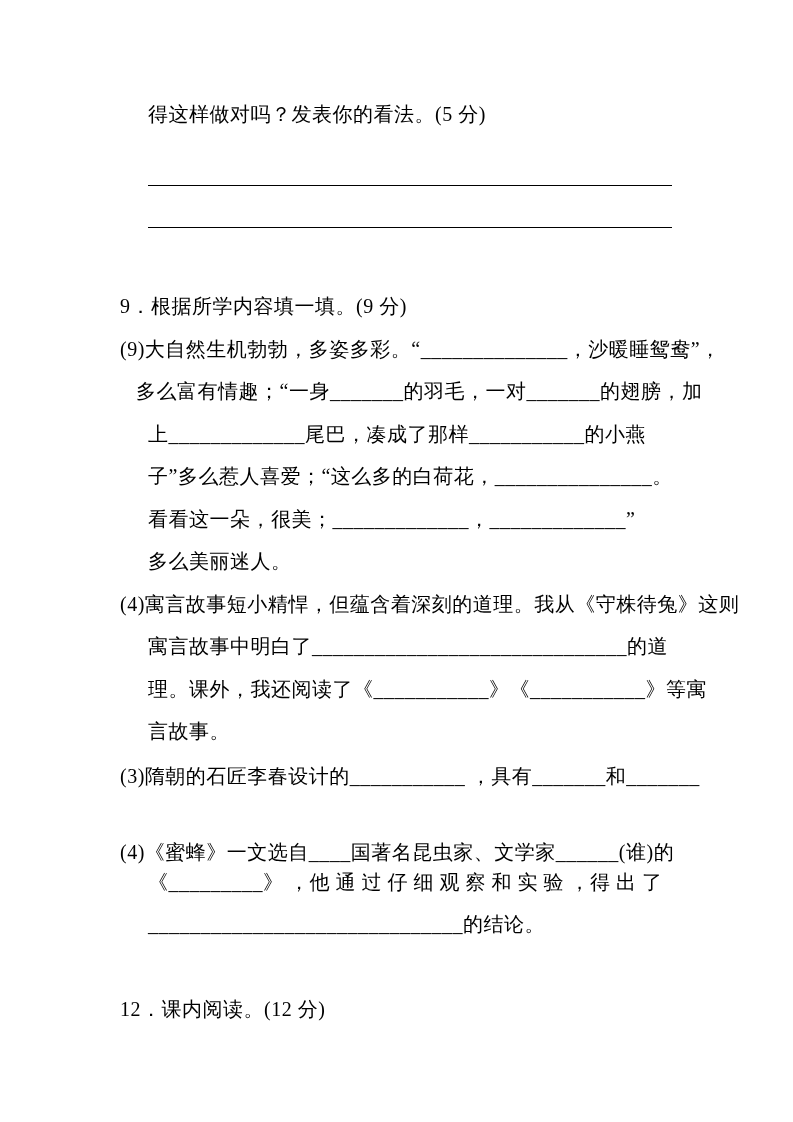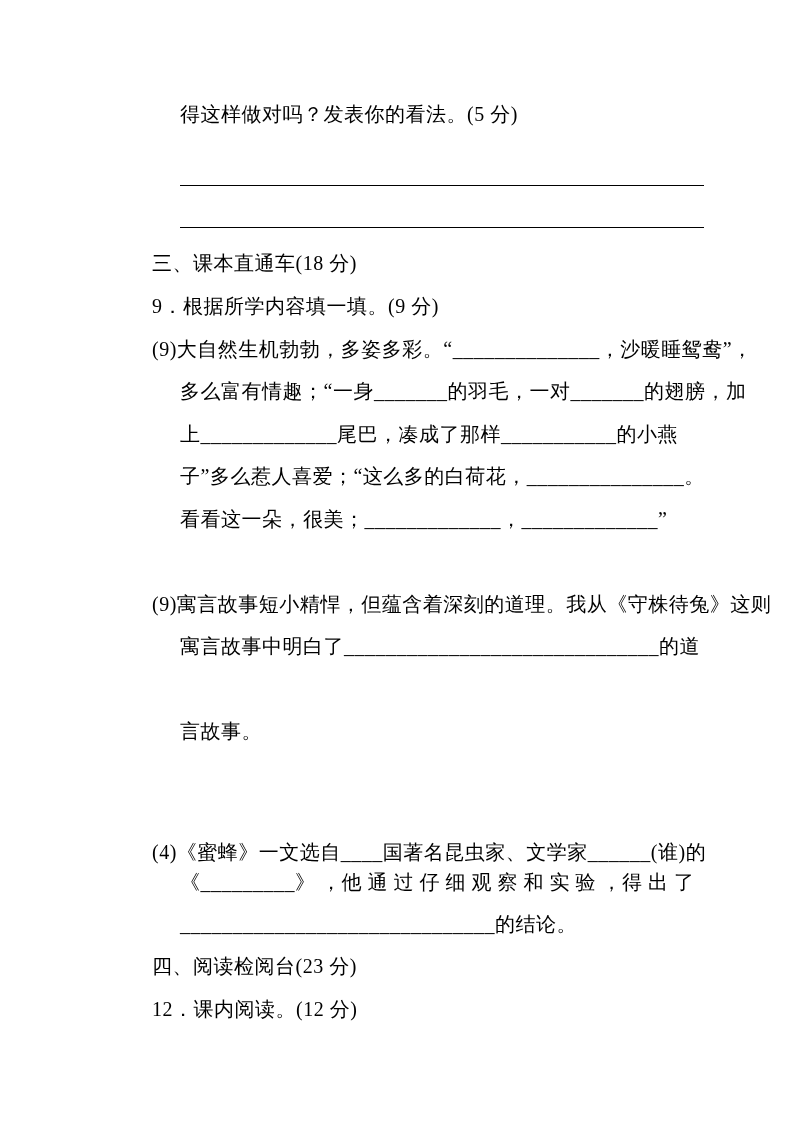--- a/index.html
+++ b/index.html
@@ -9,21 +9,20 @@
     background: #ffffff;
     font-family: "Liberation Serif", "DejaVu Serif", serif;
     color: #000000;
     overflow: hidden;
   }
   .page {
     position: relative;
     width: 641px;
     height: 1122px;
     background: #ffffff;
-    margin-left: 32px;
   }
   .line {
     position: absolute;
     font-size: 20px;
     line-height: 28px;
     white-space: nowrap;
     letter-spacing: 0.5px;
   }
   .rule {
     position: absolute;
@@ -34,36 +33,37 @@
 </head>
 <body>
 
 <div class="page">
 
   <div class="line" style="left:148px; top:100px">得这样做对吗？发表你的看法。(5 分)</div>
 
   <div class="rule" style="left:148px; top:185px; width:524px"></div>
   <div class="rule" style="left:148px; top:227px; width:524px"></div>
 
-  <div class="line" style="left:120px; top:249px">三、课本直通车(18 分)</div>
 
   <div class="line" style="left:120px; top:292px">9．根据所学内容填一填。(9 分)</div>
 
   <div class="line" style="left:120px; top:335px">(9)大自然生机勃勃，多姿多彩。“______________，沙暖睡鸳鸯”，</div>
-  <div class="line" style="left:148px; top:377px">多么富有情趣；“一身_______的羽毛，一对_______的翅膀，加</div>
+  <div class="line" style="left:136px; top:377px">多么富有情趣；“一身_______的羽毛，一对_______的翅膀，加</div>
   <div class="line" style="left:148px; top:420px">上_____________尾巴，凑成了那样___________的小燕</div>
   <div class="line" style="left:148px; top:505px">看看这一朵，很美；_____________，_____________”</div>
   <div class="line" style="left:148px; top:462px">子”多么惹人喜爱；“这么多的白荷花，_______________。</div>
+  <div class="line" style="left:148px; top:547px">多么美丽迷人。</div>
 
-  <div class="line" style="left:120px; top:590px">(9)寓言故事短小精悍，但蕴含着深刻的道理。我从《守株待兔》这则</div>
+  <div class="line" style="left:120px; top:590px">(4)寓言故事短小精悍，但蕴含着深刻的道理。我从《守株待兔》这则</div>
   <div class="line" style="left:148px; top:632px">寓言故事中明白了______________________________的道</div>
+  <div class="line" style="left:148px; top:675px">理。课外，我还阅读了《___________》《___________》等寓</div>
   <div class="line" style="left:148px; top:717px">言故事。</div>
 
+  <div class="line" style="left:120px; top:762px">(3)隋朝的石匠李春设计的___________ ，具有_______和_______</div>
 
   <div class="line" style="left:120px; top:838px">(4)《蜜蜂》一文选自____国著名昆虫家、文学家______(谁)的</div>
   <div class="line" style="left:148px; top:868px">《_________》 ，他 通 过 仔 细 观 察 和 实 验 ，得 出 了</div>
   <div class="line" style="left:148px; top:910px">______________________________的结论。</div>
 
-  <div class="line" style="left:120px; top:952px">四、阅读检阅台(23 分)</div>
 
   <div class="line" style="left:120px; top:995px">12．课内阅读。(12 分)</div>
 
 </div>
 
 </body></html>

